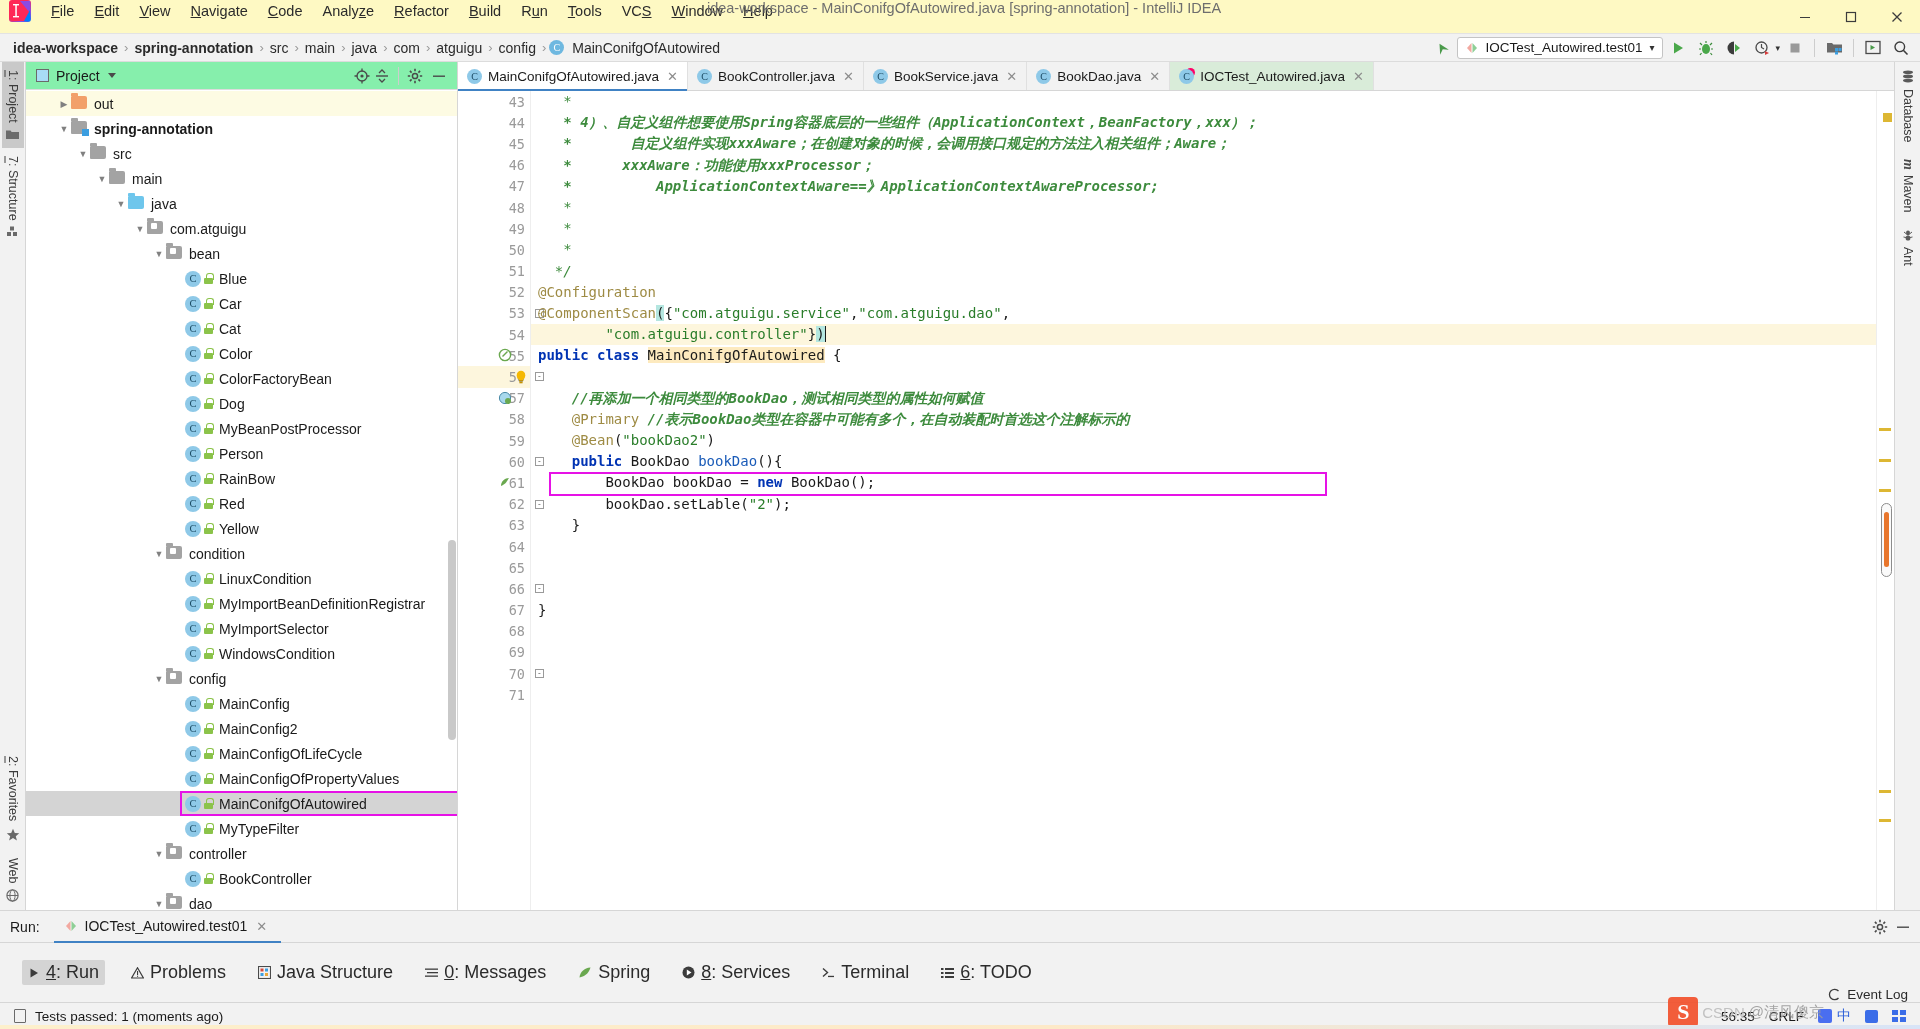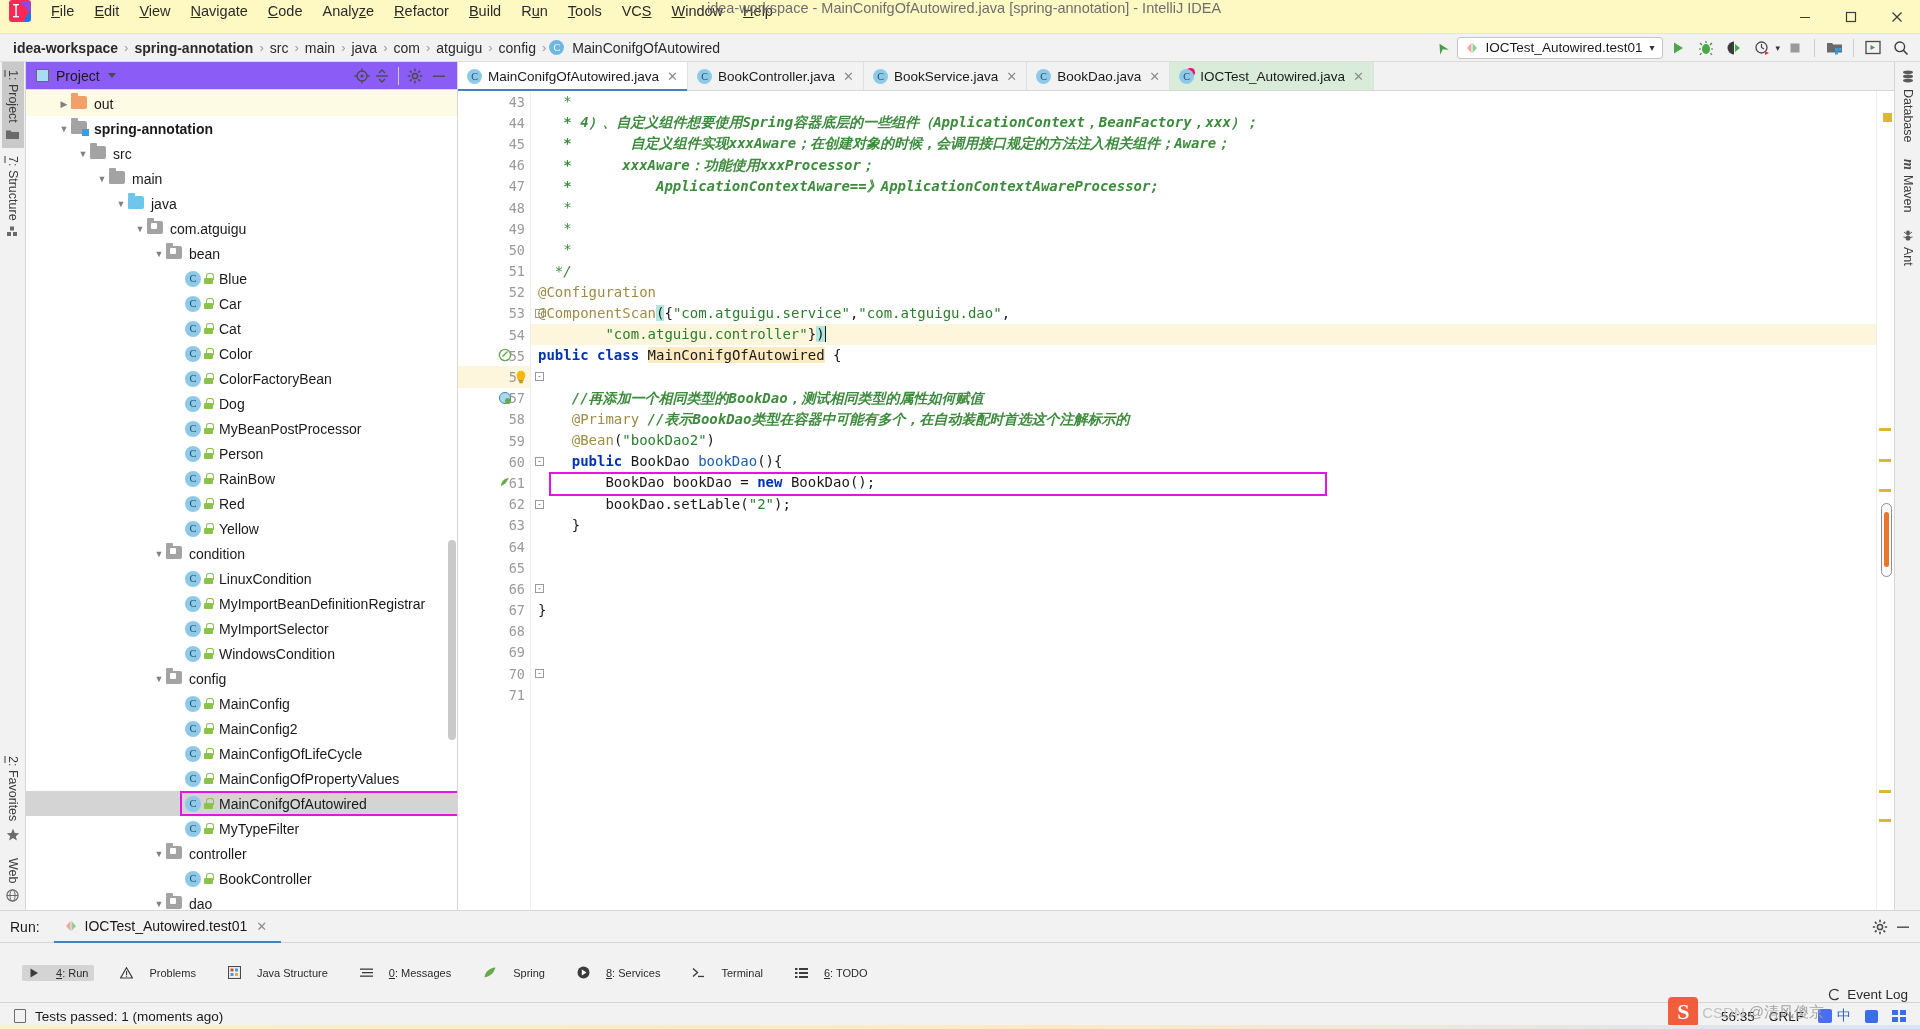--- a/index.html
+++ b/index.html
@@ -61,21 +61,21 @@
   .lstrip { width:26px; background:#f2f2f2; border-right:1px solid #d6d6d6;
             display:flex; flex-direction:column; align-items:center; position:relative; }
   .vtab { writing-mode:vertical-rl; font-size:12.5px; color:#3c3c3c; padding:8px 4px;
           display:flex; align-items:center; gap:6px; white-space:nowrap; }
   .vtab.active { background:#c9c9c9; }
   .vtab u { text-decoration:underline; }
   .vicon { font-size:12px; }
 
   
   .proj { width:432px; background:#fff; display:flex; flex-direction:column; border-right:1px solid #d6d6d6; }
-  .proj-head { height:28px; display:flex; align-items:center; background:#8b5cf6;
+  .proj-head { height:28px; display:flex; align-items:center; background:#86efac;
                border-bottom:1px solid #dcdcdc; padding:0 6px 0 10px; flex:0 0 28px; }
   .proj-title { font-size:14px; color:#1a1a1a; margin-left:7px; }
   .sq-icon { width:13px; height:13px; border:1.6px solid #6a6a6a; background:#a8dcf5; }
   .caret-dn { width:0;height:0;border-left:4px solid transparent;border-right:4px solid transparent;
               border-top:5px solid #4a4a4a; margin-left:8px; }
   .proj-head-right { margin-left:auto; display:flex; align-items:center; gap:4px; color:#4a4a4a; }
   .proj-tree { flex:1; overflow:hidden; position:relative; padding-top:1px; font-size:14px; }
   .row { height:25px; display:flex; align-items:center; white-space:nowrap; padding-right:6px; }
   .row.sel { background:#d4d4d4; }
   .row.hl  { background:#fdfbe3; }
@@ -154,21 +154,21 @@
   .runpanel { flex:0 0 32px; background:#f2f2f2; border-top:1px solid #d6d6d6; display:flex; align-items:center;
               padding-left:10px; position:relative; }
   .run-lbl { font-size:14px; color:#1a1a1a; margin-right:24px; }
   .run-tab { display:flex; align-items:center; gap:7px; font-size:14px; position:relative; padding-bottom:1px; }
   .run-tab:after{content:"";position:absolute;left:-10px;right:-14px;bottom:-8px;height:2px;background:#4082c4;}
   .runpanel-right { margin-left:auto; display:flex; align-items:center; gap:8px; padding-right:10px; color:#4a4a4a; }
 
   
   .toolbar-bot { flex:0 0 26px; background:#f2f2f2; border-top:1px solid #d6d6d6;
                  display:flex; align-items:center; padding-left:22px; gap:20px; }
-  .tool-item { display:flex; align-items:center; gap:16px; font-size:11px; color:#2b2b2b; padding:2px 6px; border-radius:2px; }
+  .tool-item { display:flex; align-items:center; gap:6px; font-size:18px; color:#2b2b2b; padding:2px 6px; border-radius:2px; }
   .tool-item.active { background:#d4d4d4; }
   .tool-item u { text-decoration:underline; }
   .tb-right { margin-left:auto; display:flex; align-items:center; gap:6px; padding-right:12px; font-size:13.5px; color:#2b2b2b;margin-top:44px; }
 
   
   .status { flex:0 0 27px; background:#f2f2f2; border-top:1px solid #d6d6d6;
             display:flex; align-items:center; padding-left:14px; font-size:13.5px; color:#1a1a1a; position:relative; }
   .status-right { margin-left:auto; display:flex; align-items:center; gap:14px; padding-right:12px; }
   .sq-sm { width:12px;height:14px;border:1.4px solid #6a6a6a;border-radius:1px; }
   .accent-strip { position:absolute; left:0; right:0; bottom:0; height:4px;

